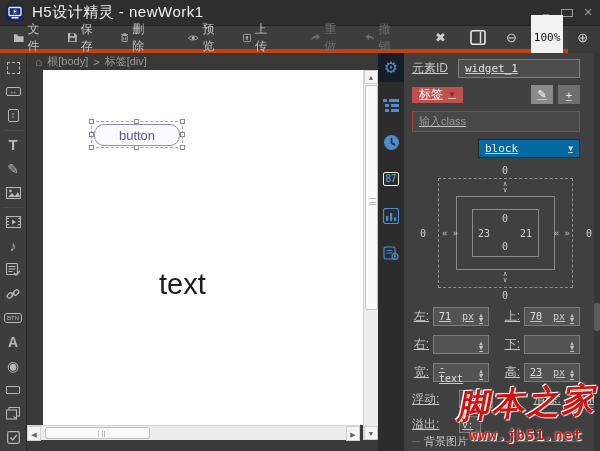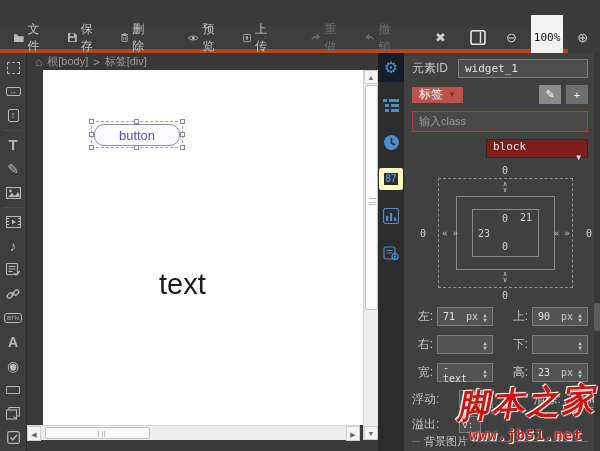--- a/index.html
+++ b/index.html
@@ -58,36 +58,36 @@
   .hs-btn.right { margin-left:auto; }
   .hs-thumb { margin-left:4px; width:105px; height:12px; background:#fafafa; border:1px solid #c2c2c2; border-radius:2px; position:relative; }
   .hs-grip { position:absolute; left:50%; top:3px; width:7px; height:6px; border-left:1px solid #bbb; border-right:1px solid #bbb; }
   .hs-grip:before { content:""; position:absolute; left:3px; top:0; width:1px; height:6px; background:#bbb; }
 
   
   .midstrip { position:absolute; left:378px; top:53px; width:26px; height:398px; background:#2c2c2c; display:flex; flex-direction:column; align-items:center; }
   .ms-item { width:26px; height:30px; display:flex; align-items:center; justify-content:center; color:#4f8ccd; font-size:16px; cursor:default; margin-bottom:7px; }
   .ms-item.active { background:#161d27; height:29px; margin-bottom:8px; }
   .ms-item svg { display:block; }
-  .ms-87 { font-size:10px; font-weight:bold; border:5px solid #fef9c3; border-radius:2px; padding:0 1px; line-height:12px; }
-
-  
-  .inspector { position:absolute; left:404px; top:53px; width:196px; height:398px; background:#404040; padding:6px 12px 0 8px; color:#c8c8c8; font-size:12px; overflow:hidden; }
+  .ms-87 { font-size:10px; font-weight:bold; border:1px solid #fef9c3; border-radius:2px; padding:0 1px; line-height:12px; }
+
+  
+  .inspector { position:absolute; left:404px; top:53px; width:196px; height:398px; background:#404040; padding:6px 20px 0 8px; color:#c8c8c8; font-size:12px; overflow:hidden;text-decoration:underline; }
   .row { display:flex; align-items:center; margin-bottom:7px; }
   .lbl { color:#c4c4c4; font-size:12px; white-space:nowrap; }
   .inp { background:#4d4d4d; border:1px solid #7d7d7d; color:#e2e2e2; font-size:11px; height:19px; display:flex; align-items:center; padding:0 6px; }
   .id-input { flex:1; margin-left:10px; font-family:"DejaVu Sans Mono", monospace; }
   .tag-btn { background:#c0504b; color:#fff; border:none; font-size:12px; height:16px; padding:0 7px; display:flex; align-items:center; gap:5px; }
   .tag-btn .caret { font-size:8px; color:#7e2a26; }
   .sq-btn { width:22px; height:19px; display:flex; align-items:center; justify-content:center; font-size:11px; color:#fff; margin-left:5px; }
   .edit-btn { background:#8a8a8a; }
   .plus-btn { background:#6e6e6e; }
   .spacer { flex:1; }
   .class-input { border:1px solid #b03a34; background:#484848; color:#9a9a9a; height:21px; width:100%; font-size:11px; }
-  .display-select { margin-left:auto; width:102px; height:19px; background:#7f1d1d; color:#f0f0f0; border:1px solid #2a2a2a; display:flex; align-items:flex-start; padding:0 6px; font-family:"DejaVu Sans Mono", monospace; font-size:11px;flex-direction:column; }
+  .display-select { margin-left:auto; width:102px; height:19px; background:#0369a1; color:#f0f0f0; border:1px solid #2a2a2a; display:flex; align-items:center; padding:0 6px; font-family:"DejaVu Sans Mono", monospace; font-size:11px; }
   .display-select .caret { margin-left:auto; font-size:8px; color:#ddd; }
 
   
   .boxmodel { position:relative; width:186px; height:136px; margin:2px auto 6px auto; font-family:"DejaVu Sans Mono", monospace; font-size:10px; color:#d0d0d0; }
   .bm-abs { position:absolute; }
   .bm-dashed { left:26px; top:13px; width:135px; height:110px; border:1px dashed #909090; }
   .bm-mid { left:44px; top:31px; width:99px; height:74px; border:1px solid #8a8a8a; }
   .bm-inner { left:60px; top:44px; width:67px; height:48px; border:1px solid #8a8a8a; }
   .bm-num { transform:translate(-50%,0); }
   .bm-chev { font-size:7px; color:#c8c8c8; transform:translate(-50%,0); line-height:6px; }
@@ -116,20 +116,37 @@
   
   .watermark { position:absolute; right:4px; bottom:8px; text-align:center; z-index:50; pointer-events:none; }
   .wm1 { font-family:"Liberation Serif", serif; font-style:italic; font-weight:bold; font-size:33px; color:#cc1511; letter-spacing:2px; text-shadow:0 0 2px #fff, 1px 1px 0 #ffdede, -1px -1px 0 #fff; transform:rotate(-3deg); }
   .wm2 { font-family:"DejaVu Sans Mono", monospace; font-weight:bold; font-size:14px; color:#cc1511; letter-spacing:1px; text-shadow:0 0 2px #fff, 1px 1px 0 #fff; margin-top:1px; }
 </style>
 </head>
 <body>
 
 <div id="app">
 
+  <div class="titlebar">
+    <span class="app-icon">
+      <svg width="18" height="16" viewBox="0 0 18 16">
+        <rect x="0" y="0" width="18" height="16" rx="2" fill="#16275e"></rect>
+        <rect x="3" y="2.5" width="12" height="8" rx="1" fill="none" stroke="#e8e8e8" stroke-width="1.4"></rect>
+        <circle cx="9" cy="6.5" r="2.6" fill="#2a57c8"></circle>
+        <path d="M8 5l2.4 1.5L8 8z" fill="#fff"></path>
+        <rect x="5.5" y="12" width="7" height="1.6" fill="#e8e8e8"></rect>
+      </svg>
+    </span>
+    <span class="title">H5设计精灵 - newWork1</span>
+    <span class="win-controls">
+      <span class="wc">–</span>
+      <span class="wc wc-restore"></span>
+      <span class="wc">✕</span>
+    </span>
+  </div>
 
   <div class="toolbar">
     <span class="tb-btn">
       <svg width="14" height="12" viewBox="0 0 14 12">
           <path d="M0 2h5l1.3 1.6H14V12H0z" fill="#b8b8b8"></path>
           <rect x="0" y="0.5" width="5" height="2" fill="#b8b8b8"></rect>
         </svg>
       <span>文件</span>
     </span>
     <span class="tb-btn">
@@ -393,39 +410,39 @@
       <span class="bm-abs bm-inner"></span>
 
       <span class="bm-abs bm-chev" style="left:93px; top:16px;">∧<br>∨</span>
       <span class="bm-abs bm-chev" style="left:93px; top:106px;">∧<br>∨</span>
       <span class="bm-abs bm-side bm-chev" style="left:30px; top:68px; font-size:9px;">«&nbsp;»</span>
       <span class="bm-abs bm-side bm-chev" style="right:28px; top:68px; font-size:9px;">«&nbsp;»</span>
 
       <span class="bm-abs bm-num" style="left:93px; top:48px;">0</span>
       <span class="bm-abs bm-num" style="left:93px; top:76px;">0</span>
       <span class="bm-abs bm-side" style="left:66px; top:68px;">23</span>
-      <span class="bm-abs bm-side" style="right:66px; top:52px;text-align:center;">21</span>
+      <span class="bm-abs bm-side" style="right:66px; top:68px;text-align:center;">21</span>
     </div>
 
     <div class="fields">
       <span class="fcell">
         <span class="flbl">左:</span>
         <span class="fbox">
             <span>71</span>
             <span class="unit">px</span>
             <span class="spin">
               <span>▲</span>
               <span>▼</span>
             </span>
           </span>
       </span>
       <span class="fcell">
         <span class="flbl">上:</span>
         <span class="fbox">
-            <span>90</span>
+            <span>70</span>
             <span class="unit">px</span>
             <span class="spin">
               <span>▲</span>
               <span>▼</span>
             </span>
           </span>
       </span>
       <span class="fcell">
         <span class="flbl">右:</span>
         <span class="fbox noval">

